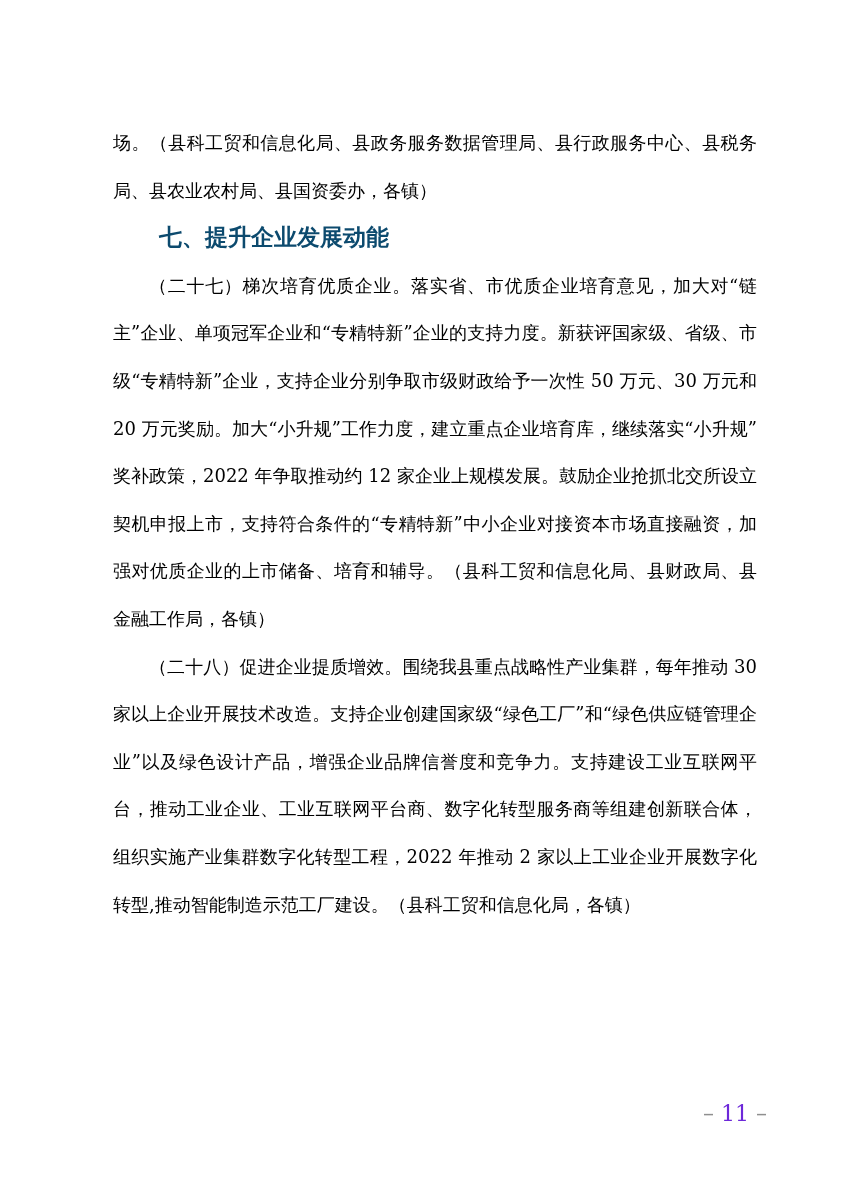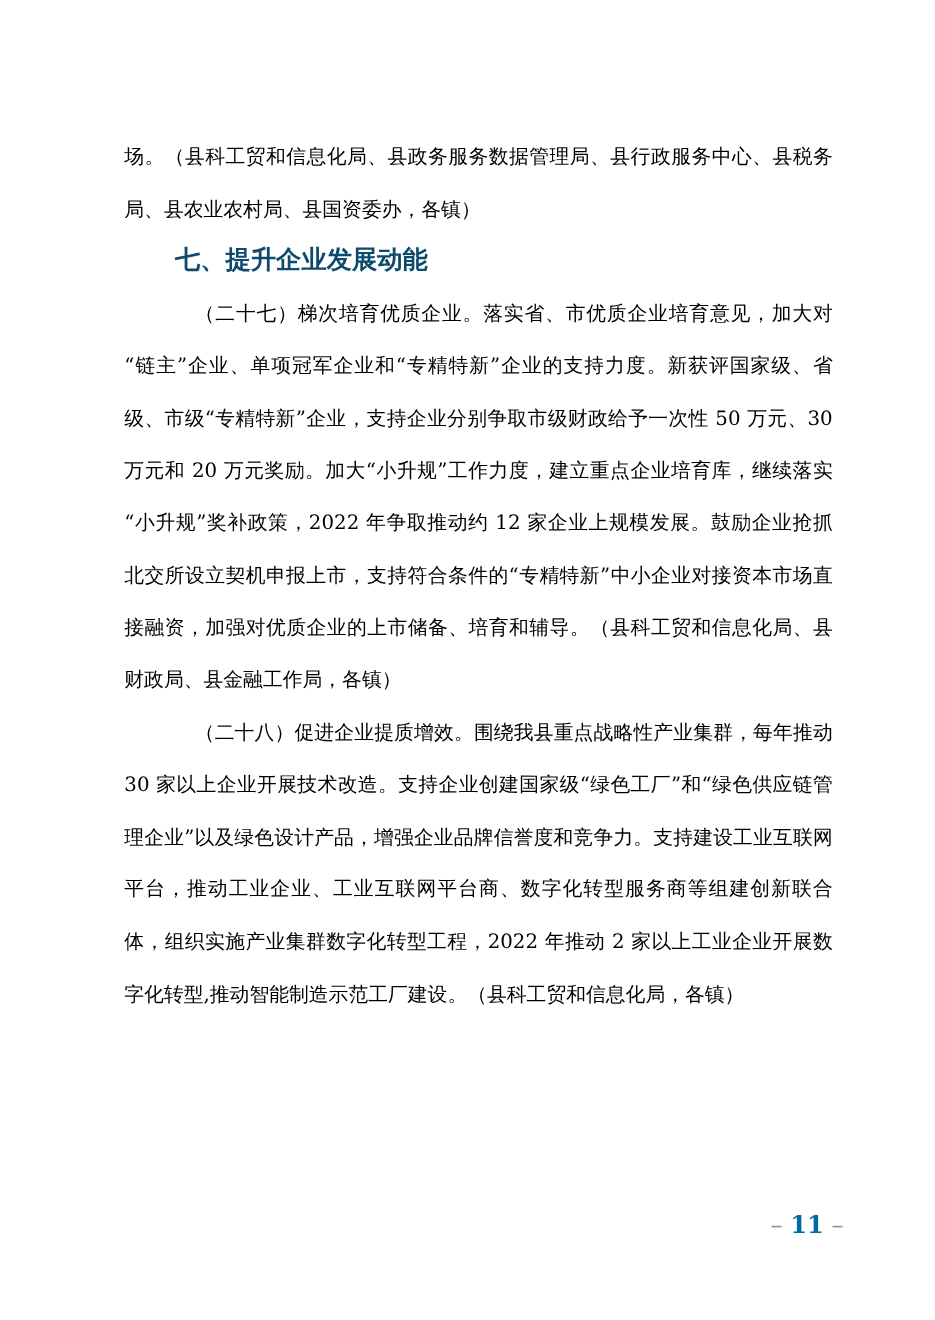--- a/index.html
+++ b/index.html
@@ -40,38 +40,36 @@
     font-family: "DejaVu Sans", "Liberation Sans", sans-serif;
     font-weight: 700;
     font-size: 23px;
     line-height: 47.6px;
     color: #0c4a6e;
     text-indent: 2em;
   }
   .lead {
     
     font-family: "DejaVu Serif", "Liberation Serif", serif;
-    margin-left: 28px;
   }
   .page-number {
     position: absolute;
     top: 1101px;
     right: 76px;
     font-family: "DejaVu Serif", "Liberation Serif", serif;
     font-size: 22px;
     line-height: 26px;
     white-space: nowrap;
   }
   .page-number .dash {
     color: #8f8f8f;
     padding: 0 7px;
   }
   .page-number .num {
-    color: #0369a1;
-    font-weight: bold;
+    color: #6d28d9;
   }
 </style>
 </head>
 <body>
 
 <div class="page">
   <div class="content">
 
     <p class="para continuation">场。（县科工贸和信息化局、县政务服务数据管理局、县行政服务中心、县税务局、县农业农村局、县国资委办，各镇）</p>
 

